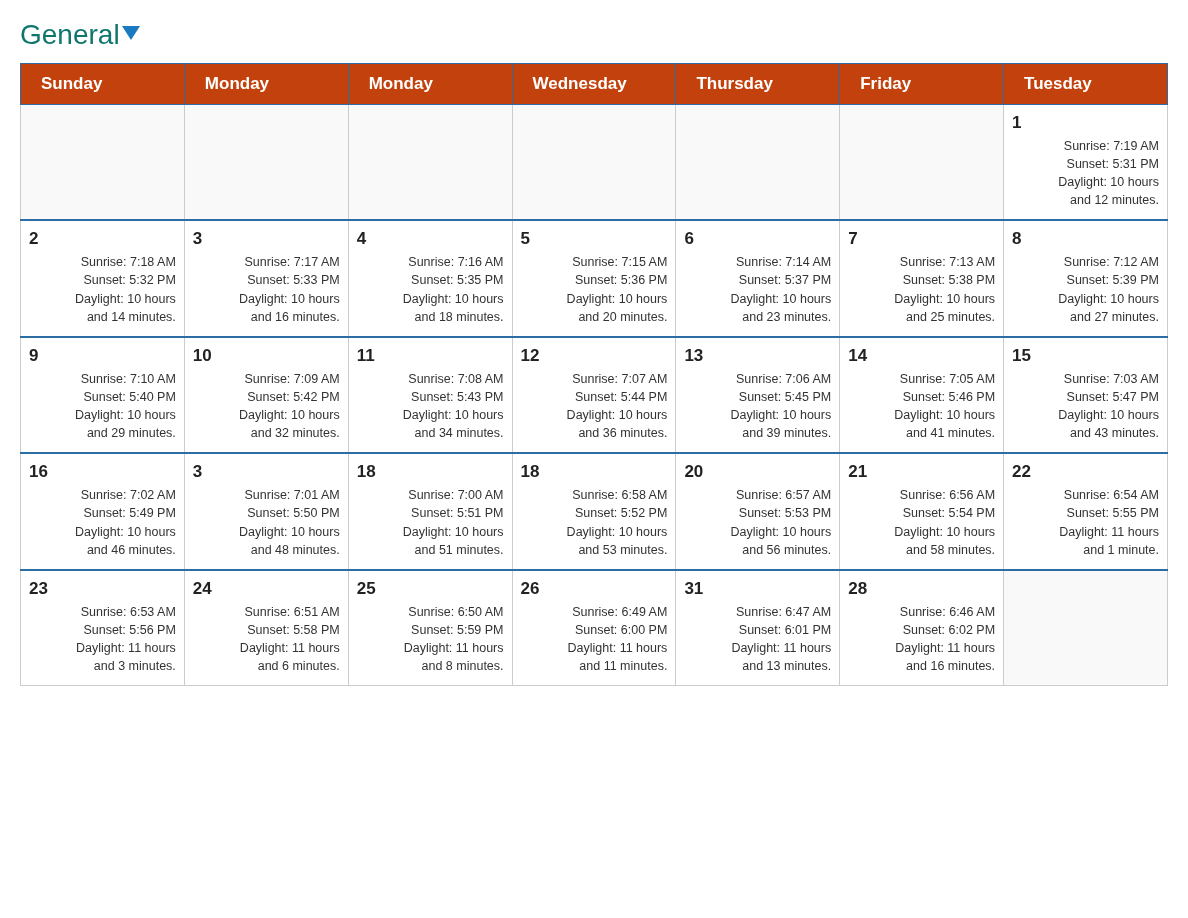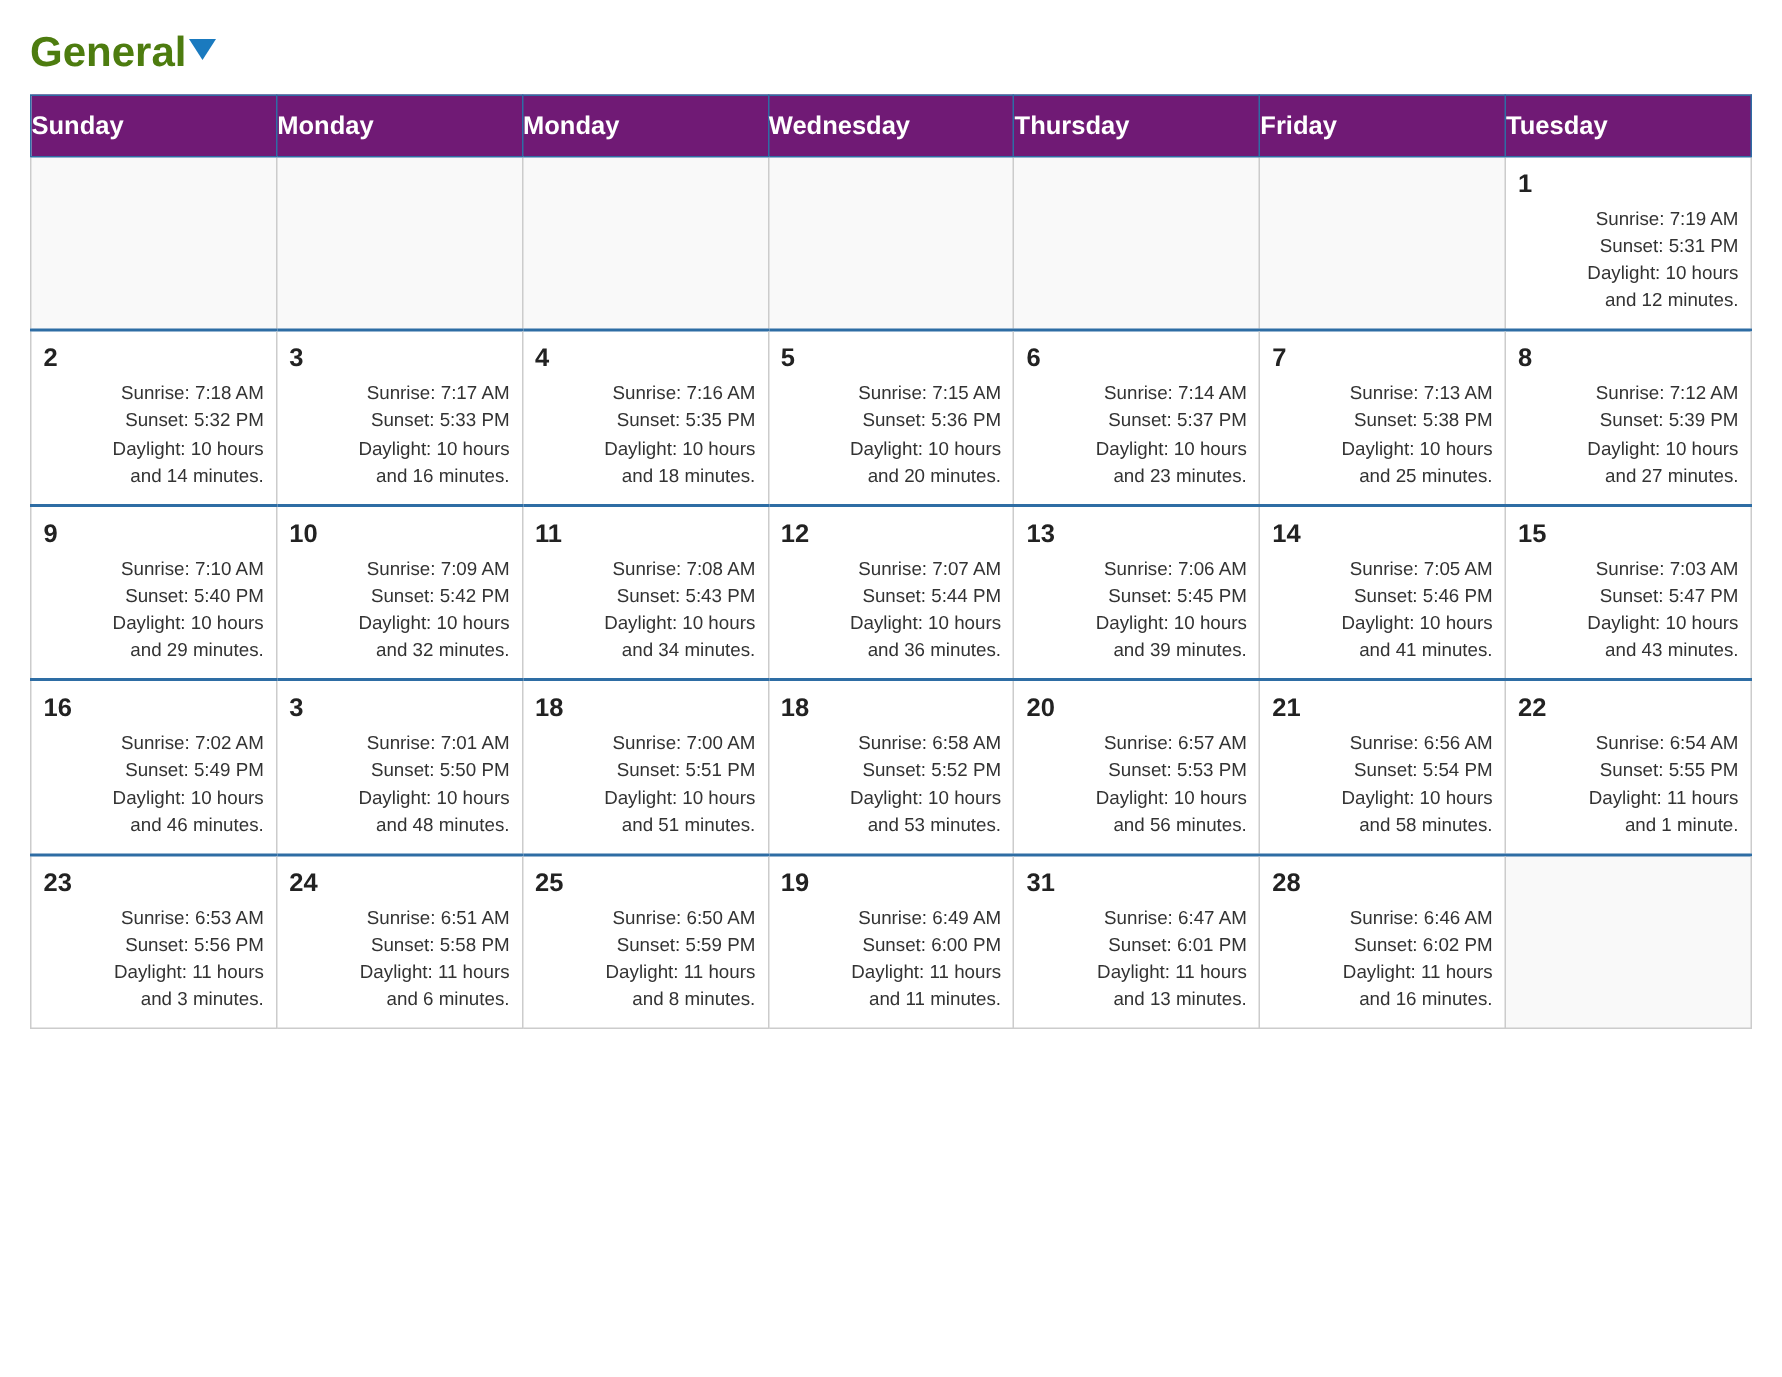--- a/index.html
+++ b/index.html
@@ -16,22 +16,22 @@
       align-items: flex-start;
       margin-bottom: 16px;
     }
     .logo {
       display: flex;
       flex-direction: column;
       align-items: flex-start;
     }
     .logo-general {
       font-size: 28px;
-      font-weight: bold;
-      color: #4d7c0f;
+      font-weight: normal;
+      color: #0f766e;
       line-height: 1.1;
     }
     .logo-general span {
       color: #1a7abf;
     }
     .logo-triangle {
       display: inline-block;
       width: 0;
       height: 0;
       border-left: 9px solid transparent;
@@ -61,25 +61,25 @@
       font-size: 20px;
       color: #444;
       margin-top: 4px;
     }
     .calendar {
       width: 100%;
       border-collapse: collapse;
       border: 1px solid #aaa;
     }
     .calendar th {
-      background-color: #701a75;
+      background-color: #c2410c;
       color: #fff;
       font-size: 17px;
       font-weight: bold;
-      padding: 10px 0;
+      padding: 10px 20px;
       text-align: left;
       border: 1px solid #2e6da4;
     }
     .calendar td {
       vertical-align: top;
       padding: 8px 8px 10px 8px;
       border: 1px solid #ccc;
       width: calc(100% / 7);
       min-height: 110px;
       font-size: 13px;
@@ -243,21 +243,21 @@
         </td>
         <td>
           <span class="day-number">24</span>
           <div class="day-info">Sunrise: 6:51 AM<br>Sunset: 5:58 PM<br>Daylight: 11 hours<br>and 6 minutes.</div>
         </td>
         <td>
           <span class="day-number">25</span>
           <div class="day-info">Sunrise: 6:50 AM<br>Sunset: 5:59 PM<br>Daylight: 11 hours<br>and 8 minutes.</div>
         </td>
         <td>
-          <span class="day-number">19</span>
+          <span class="day-number">26</span>
           <div class="day-info">Sunrise: 6:49 AM<br>Sunset: 6:00 PM<br>Daylight: 11 hours<br>and 11 minutes.</div>
         </td>
         <td>
           <span class="day-number">31</span>
           <div class="day-info">Sunrise: 6:47 AM<br>Sunset: 6:01 PM<br>Daylight: 11 hours<br>and 13 minutes.</div>
         </td>
         <td>
           <span class="day-number">28</span>
           <div class="day-info">Sunrise: 6:46 AM<br>Sunset: 6:02 PM<br>Daylight: 11 hours<br>and 16 minutes.</div>
         </td>

